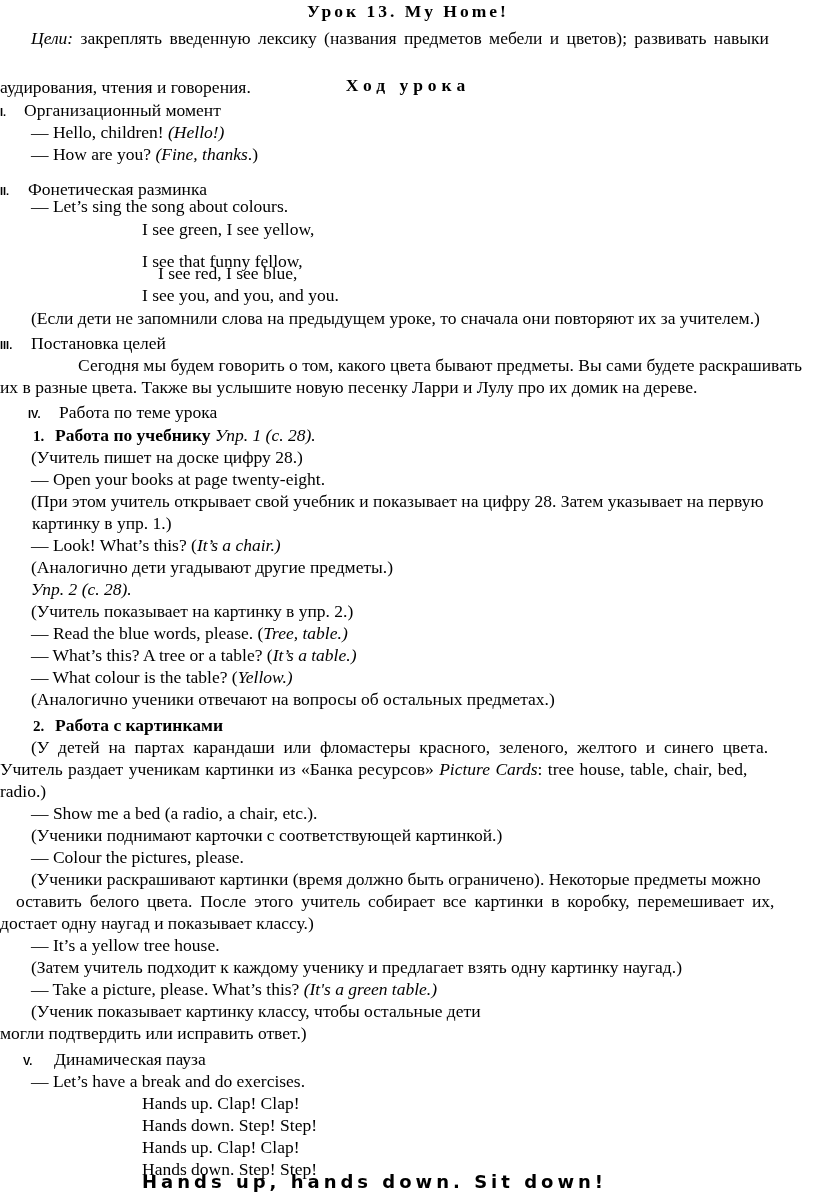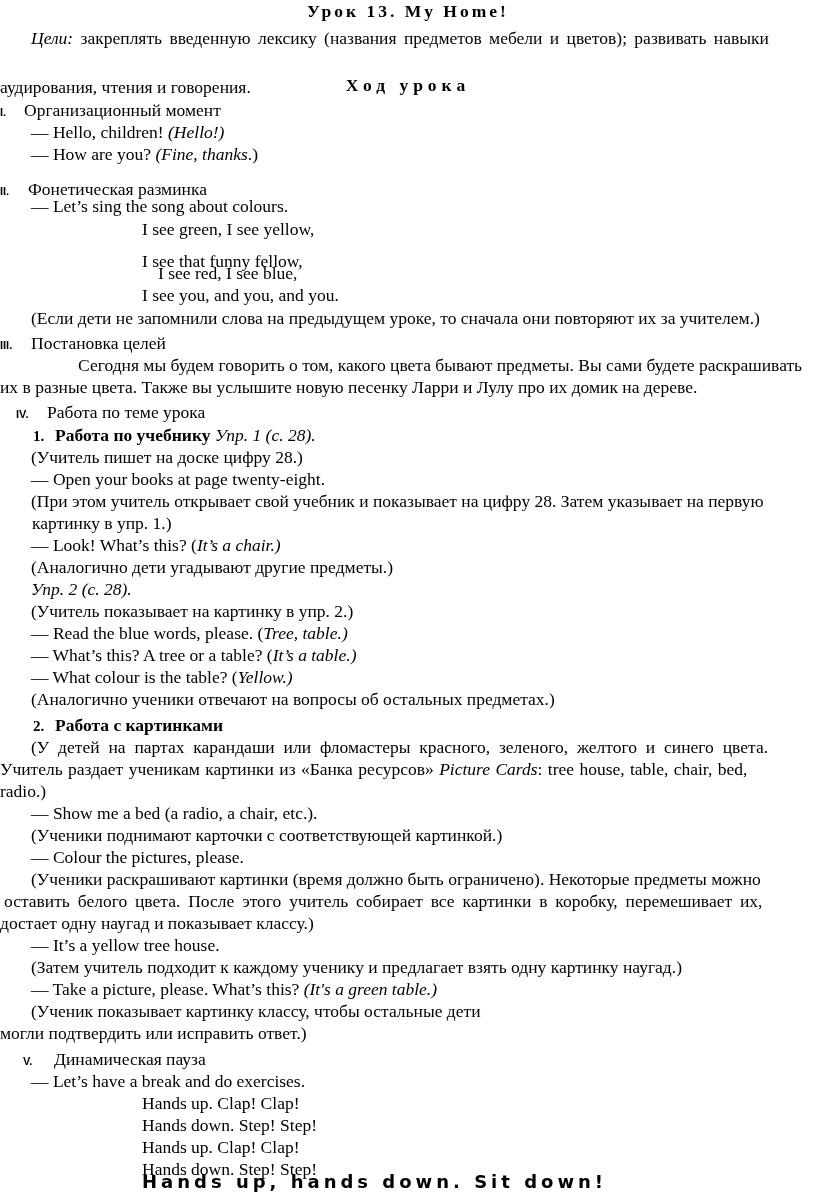--- a/index.html
+++ b/index.html
@@ -59,21 +59,21 @@
 <div class="line" style="top:332px; left:0;">
   <span class="roman" style="width:31px;">III.</span><span>Постановка целей</span>
 </div>
 <div class="line" style="top:354px; left:31px;margin-left:47px;">
   <span>Сегодня мы будем говорить о том, какого цвета бывают предметы. Вы сами будете раскрашивать</span>
 </div>
 <div class="line" style="top:376px; left:0px;">
   <span>их в разные цвета. Также вы услышите новую песенку Ларри и Лулу про их домик на дереве.</span>
 </div>
 
-<div class="line" style="top:401px; left:16px;">
+<div class="line" style="top:401px; left:0;padding-left:28px;">
   <span class="roman" style="width:31px;">IV.</span><span>Работа по теме урока</span>
 </div>
 <div class="line" style="top:424px; left:33px;">
   <span class="num">1.</span><span class="b">Работа по учебнику</span><span class="i"> Упр. 1 (с. 28).</span>
 </div>
 <div class="line" style="top:446px; left:31px;"><span>(Учитель пишет на доске цифру 28.)</span></div>
 <div class="line" style="top:468px; left:31px;"><span>— Open your books at page twenty-eight.</span></div>
 <div class="line" style="top:490px; left:31px;"><span>(При этом учитель открывает свой учебник и показывает на цифру 28. Затем указывает на первую</span></div>
 <div class="line" style="top:512px; left:0px;padding-left:32px;"><span>картинку в упр. 1.)</span></div>
 <div class="line" style="top:534px; left:31px;">
@@ -98,21 +98,21 @@
 </div>
 <div class="line" style="top:736px; left:31px; word-spacing:4.5px;"><span>(У детей на партах карандаши или фломастеры красного, зеленого, желтого и синего цвета.</span></div>
 <div class="line" style="top:758px; left:0px; word-spacing:1px;">
   <span>Учитель раздает ученикам картинки из «Банка ресурсов» </span><span class="i">Picture Cards</span><span>: tree house, table, chair, bed,</span>
 </div>
 <div class="line" style="top:780px; left:0px;"><span>radio.)</span></div>
 <div class="line" style="top:802px; left:31px;"><span>— Show me a bed (a radio, a chair, etc.).</span></div>
 <div class="line" style="top:824px; left:31px;"><span>(Ученики поднимают карточки с соответствующей картинкой.)</span></div>
 <div class="line" style="top:846px; left:31px;text-align:center;"><span>— Colour the pictures, please.</span></div>
 <div class="line" style="top:868px; left:31px;"><span>(Ученики раскрашивают картинки (время должно быть ограничено). Некоторые предметы можно</span></div>
-<div class="line" style="top:890px; left:4px; word-spacing:3.5px;"><span>оставить белого цвета. После этого учитель собирает все картинки в коробку, перемешивает их,</span></div>
+<div class="line" style="top:890px; left:16px; word-spacing:3.5px;"><span>оставить белого цвета. После этого учитель собирает все картинки в коробку, перемешивает их,</span></div>
 <div class="line" style="top:912px; left:0px;"><span>достает одну наугад и показывает классу.)</span></div>
 <div class="line" style="top:934px; left:31px;"><span>— It’s a yellow tree house.</span></div>
 <div class="line" style="top:956px; left:31px;"><span>(Затем учитель подходит к каждому ученику и предлагает взять одну картинку наугад.)</span></div>
 <div class="line" style="top:978px; left:31px;">
   <span>— Take a picture, please. What’s this? </span><span class="i">(It's a green table.)</span>
 </div>
 <div class="line" style="top:1000px; left:31px;"><span>(Ученик показывает картинку классу, чтобы остальные дети</span></div>
 <div class="line" style="top:1022px; left:0px;"><span>могли подтвердить или исправить ответ.)</span></div>
 
 <div class="line" style="top:1048px; left:0;padding-left:23px;">

